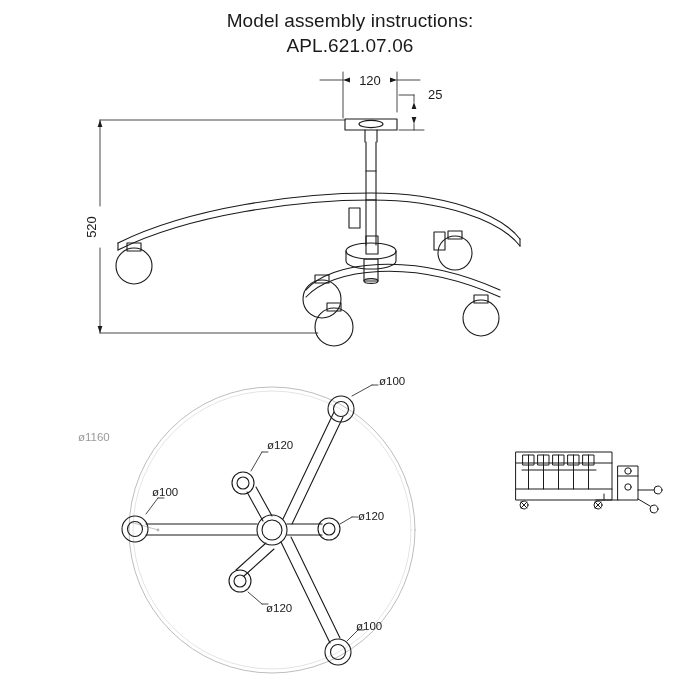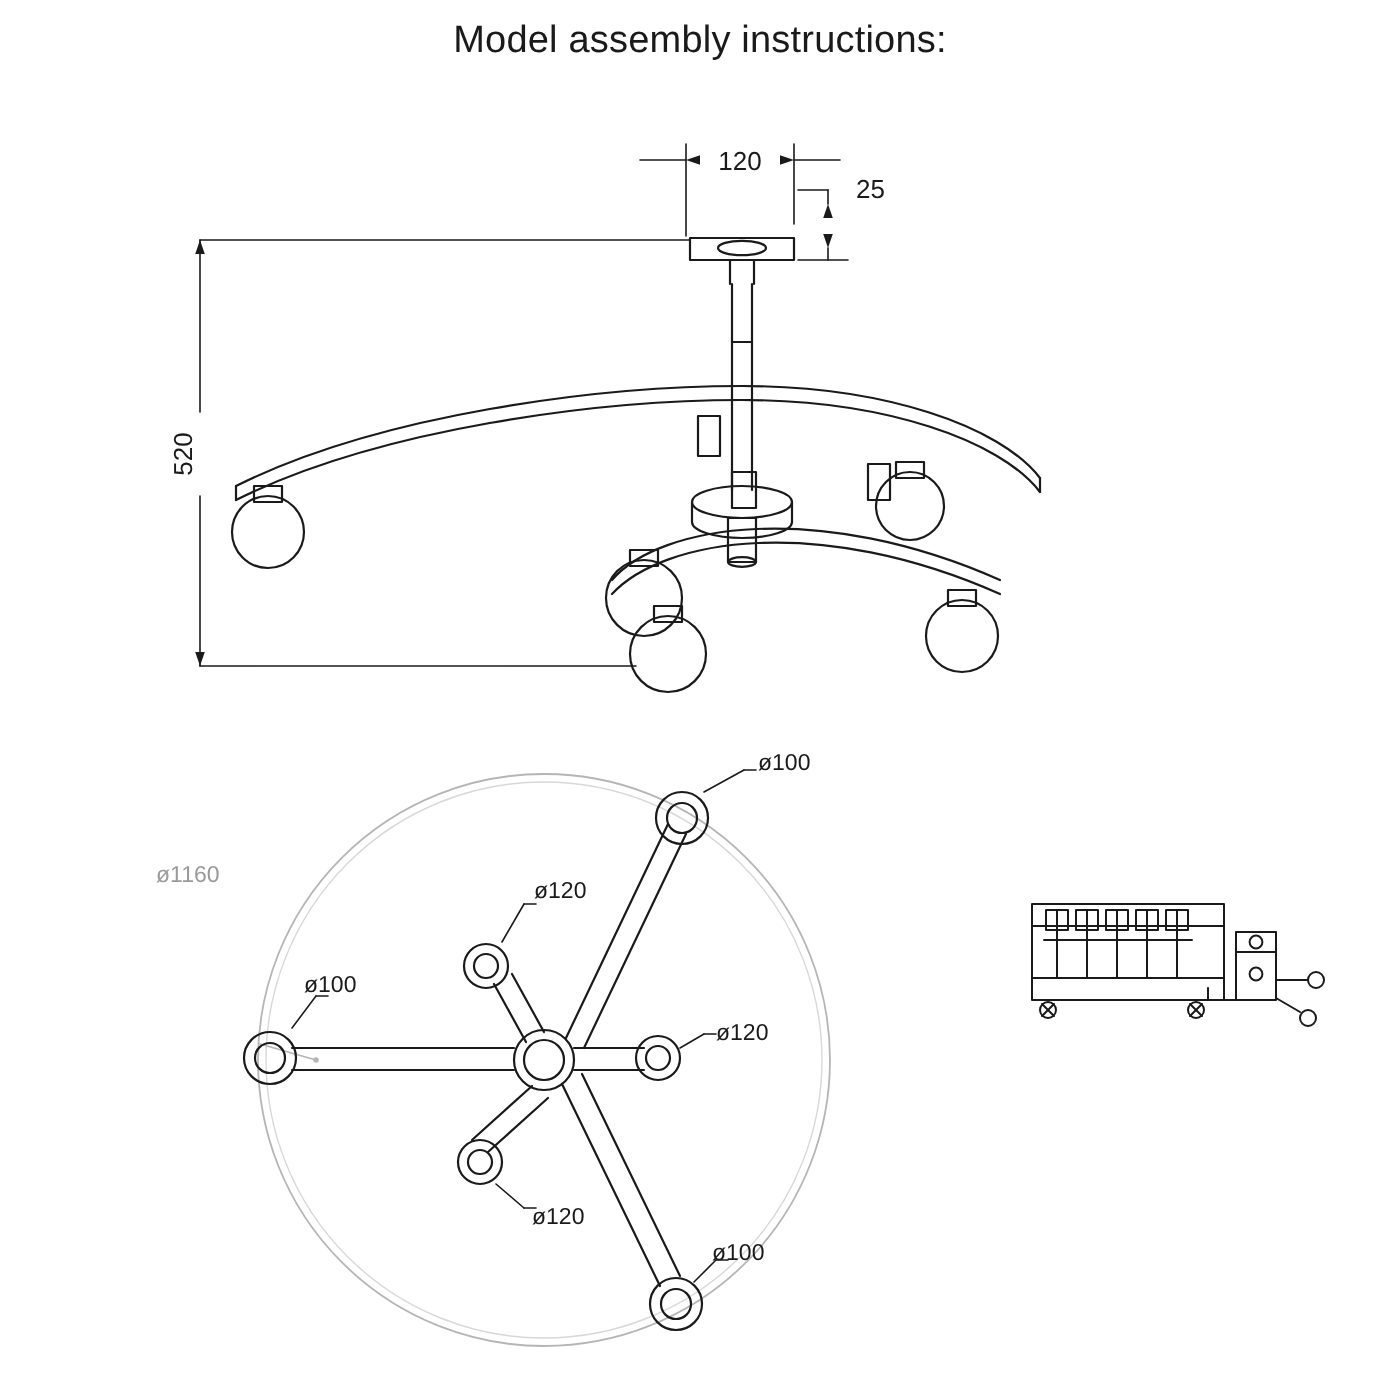--- a/index.html
+++ b/index.html
@@ -46,20 +46,21 @@
   .dim-txt-sm { font-size: 11.5px; }
   .dim-txt-faint { font-size: 11.5px; fill: #9a9a9a; }
 </style>
 </head>
 <body>
 
 <div id="page">
 
   <div class="title-block">
     <div class="title-line">Model assembly instructions:</div>
+    <div class="title-line">APL.621.07.06</div>
   </div>
 
   <svg width="700" height="700" viewBox="0 0 700 700">
 
     <g fill="none" stroke="#1a1a1a" stroke-width="1.1" stroke-linecap="round" stroke-linejoin="round">
 
       <g stroke-width="0.8">
         <line x1="343" y1="72" x2="343" y2="118"></line>
         <line x1="397" y1="72" x2="397" y2="112"></line>
         <line x1="320" y1="80" x2="343" y2="80"></line>

